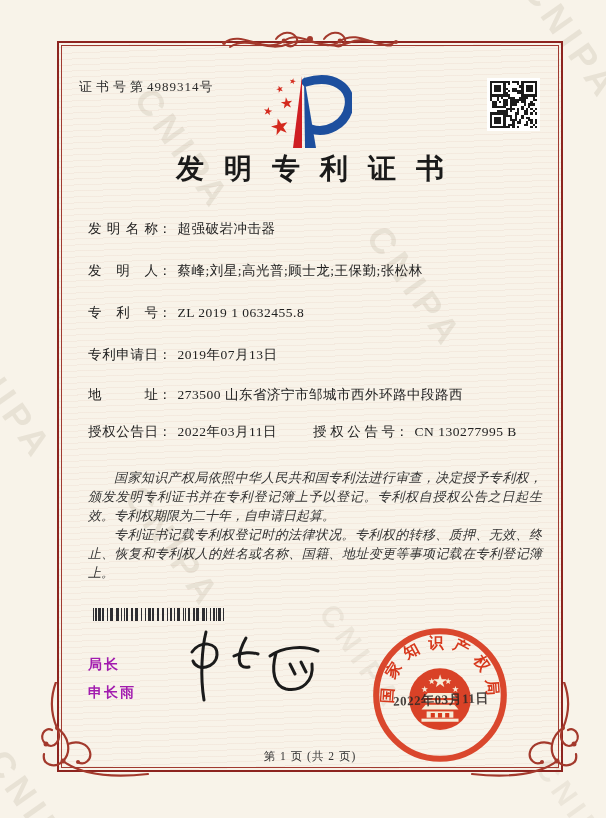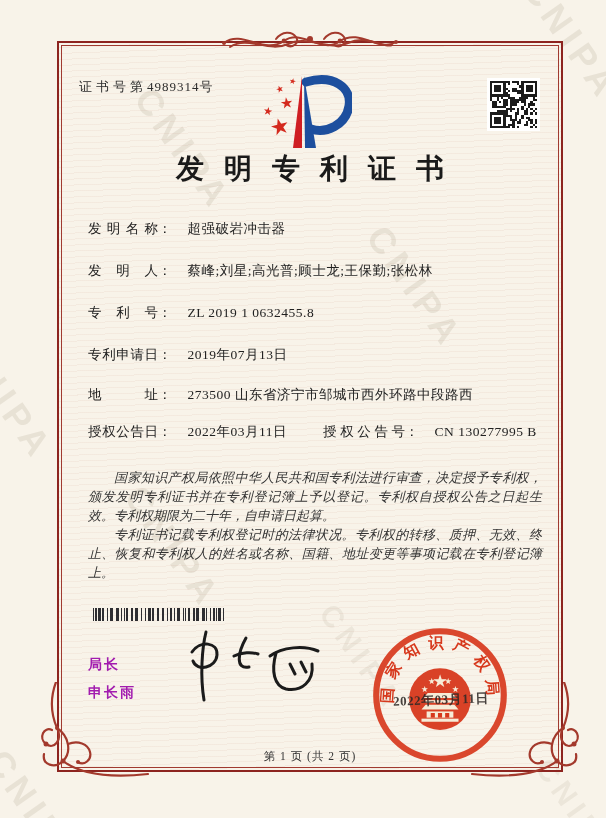--- a/index.html
+++ b/index.html
@@ -76,21 +76,21 @@
   }
 
   .fields { position: absolute; left: 88px; top: 220px; width: 460px; }
   .frow { font-size: 13.5px; color: #222; margin-bottom: 24px; white-space: nowrap; }
   .frow .flabel {
     display: inline-block; width: 70px;
     text-align: justify; text-align-last: justify;
     letter-spacing: 0;
   }
   .frow .fcolon { display: inline-block; }
-  .frow .fvalue { margin-left: 16px; letter-spacing: 0.5px; }
+  .frow .fvalue { margin-left: 6px; letter-spacing: 0.5px; }
   .frow.mb22 { margin-bottom: 22px; }
   .frow.mb14 { margin-bottom: 14px; }
   .frow.mb19 { margin-bottom: 19px; }
   .frow .second-col { margin-left: 36px; }
   .frow .flabel.wide { width: 82px; }
 
   .body-text {
     position: absolute; left: 88px; top: 468px; width: 454px;
     font-size: 13px; line-height: 19px;
     font-style: italic; color: #333;

